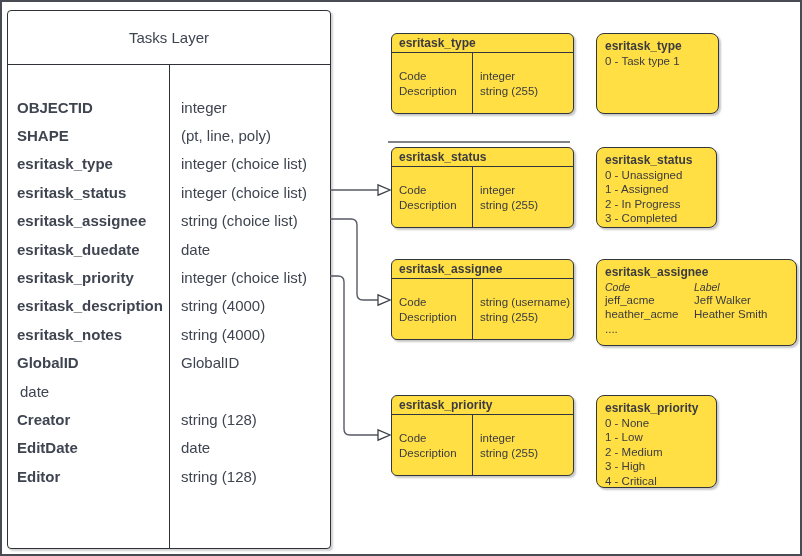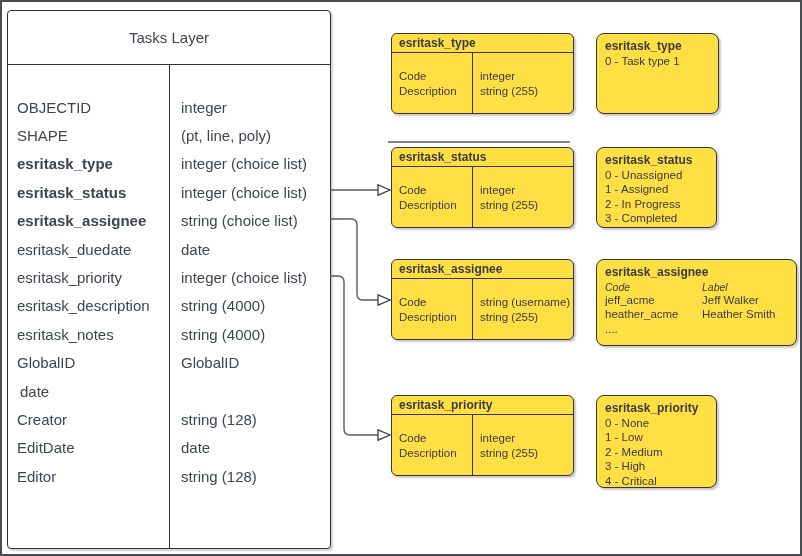--- a/index.html
+++ b/index.html
@@ -8,21 +8,21 @@
 
   
   .main-table{position:absolute;left:5px;top:8px;width:322px;height:537px;
     background:#fff;border:1.6px solid #2e3138;border-radius:4px;
     box-shadow:2px 2px 2px rgba(0,0,0,0.18);}
   .main-table .header{height:53px;line-height:53px;text-align:center;
     font-size:15px;color:#3e4450;border-bottom:1.4px solid #2e3138;}
   .main-table .vdiv{position:absolute;left:161px;top:54px;bottom:0;width:1.4px;background:#2e3138;}
   .main-table .rows{position:absolute;left:0;top:82px;right:0;}
   .trow{height:28.4px;display:flex;align-items:center;font-size:15px;color:#3e4450;}
-  .trow .fname{padding-left:9px;width:152px;}
+  .trow .fname{padding-left:9px;width:152px;font-weight:bold;}
   .trow .ftype{padding-left:12px;}
   .trow.bold .fname{font-weight:bold;}
 
   
   .dtable{position:absolute;width:181px;height:79px;background:#ffdf43;
     border:1.6px solid #33363c;border-radius:6px;
     box-shadow:2px 2px 2px rgba(0,0,0,0.22);}
   .dtable .dtitle{height:18px;line-height:18px;font-size:12px;font-weight:bold;
     color:#3b3b40;padding-left:7px;border-bottom:1.3px solid #33363c;}
   .dtable .dbody{position:absolute;left:0;top:19.3px;right:0;bottom:0;}
@@ -33,21 +33,21 @@
   .dcol.right{left:88px;}
 
   
   .vbox{position:absolute;background:#ffdf43;border:1.6px solid #33363c;border-radius:8px;
     box-shadow:2px 2px 2px rgba(0,0,0,0.22);padding:5px 8px;box-sizing:border-box;
     font-size:11.5px;line-height:14.6px;color:#3b3b40;}
   .vbox .vtitle{font-weight:bold;font-size:12px;}
   .pair-head{font-style:italic;font-size:10.5px;position:relative;height:13px;}
   .pair-row{position:relative;height:14.6px;}
   .col-a{position:absolute;left:0;}
-  .col-b{position:absolute;left:97px;}
+  .col-b{position:absolute;left:89px;}
 
   
   #wires{position:absolute;left:0;top:0;width:798px;height:552px;pointer-events:none;}
 </style>
 </head>
 <body>
 
 <div id="canvas">
 
   <div class="main-table">

